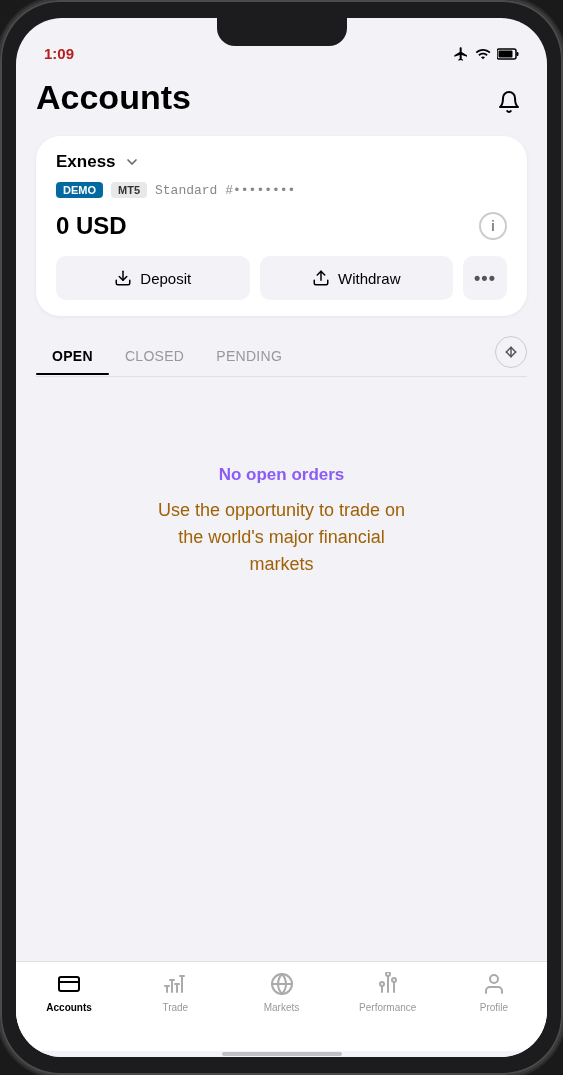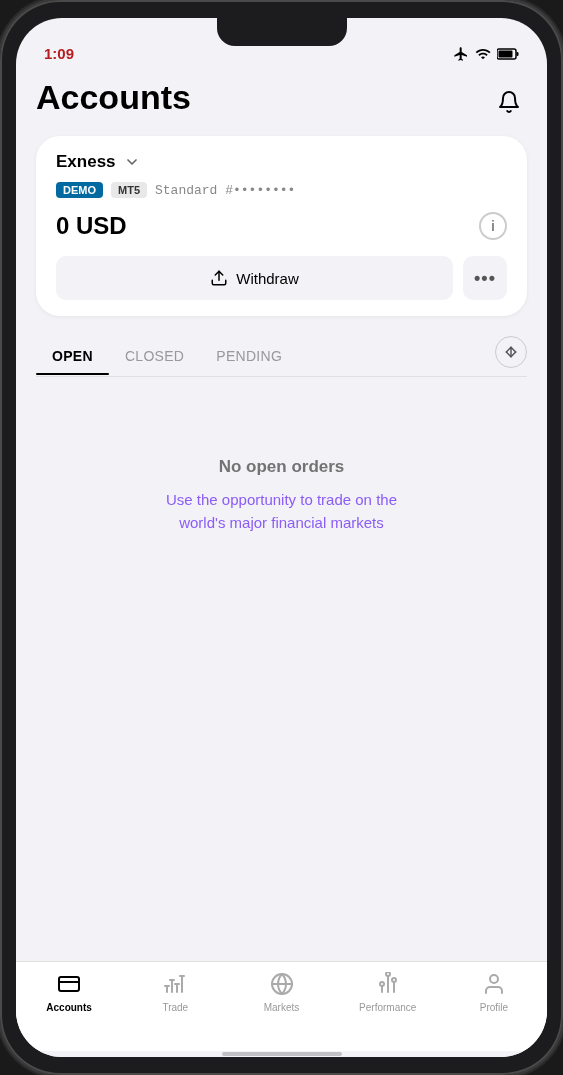--- a/index.html
+++ b/index.html
@@ -222,21 +222,21 @@
       font-weight: 700;
       cursor: pointer;
       letter-spacing: 1px;
     }
 
     
     .tabs-container {
       display: flex;
       align-items: center;
       justify-content: space-between;
-      margin-bottom: 20px;
+      margin-bottom: 28px;
       border-bottom: 1px solid #e0e0e0;
     }
 
     .tabs {
       display: flex;
       gap: 0;
     }
 
     .tab {
       padding: 10px 16px;
@@ -282,27 +282,27 @@
       display: flex;
       flex-direction: column;
       align-items: center;
       padding: 60px 20px 40px;
       text-align: center;
     }
 
     .empty-title {
       font-size: 17px;
       font-weight: 700;
-      color: #737373;
+      color: #8b5cf6;
       margin-bottom: 12px;
     }
 
     .empty-desc {
-      font-size: 15px;
-      color: #8b5cf6;
+      font-size: 18px;
+      color: #a16207;
       line-height: 1.5;
       max-width: 260px;
     }
 
     
     .bottom-nav {
       height: 90px;
       background: #fff;
       border-top: 1px solid #e0e0e0;
       display: flex;
@@ -415,20 +415,28 @@
           <span class="badge-mt5">MT5</span>
           <span class="account-type">Standard #••••••••</span>
         </div>
         <div class="balance-row">
           <span class="balance-amount">0 USD</span>
           <div class="info-icon">
             <span>i</span>
           </div>
         </div>
         <div class="action-buttons">
+          <button class="btn-deposit">
+            <svg width="18" height="18" viewBox="0 0 24 24" fill="none" stroke="#000" stroke-width="2" stroke-linecap="round" stroke-linejoin="round">
+              <path d="M21 15v4a2 2 0 0 1-2 2H5a2 2 0 0 1-2-2v-4"></path>
+              <polyline points="7 10 12 15 17 10"></polyline>
+              <line x1="12" y1="15" x2="12" y2="3"></line>
+            </svg>
+            <span>Deposit</span>
+          </button>
           <button class="btn-withdraw">
             <svg width="18" height="18" viewBox="0 0 24 24" fill="none" stroke="#000" stroke-width="2" stroke-linecap="round" stroke-linejoin="round">
               <path d="M21 15v4a2 2 0 0 1-2 2H5a2 2 0 0 1-2-2v-4"></path>
               <polyline points="17 8 12 3 7 8"></polyline>
               <line x1="12" y1="3" x2="12" y2="15"></line>
             </svg>
             <span>Withdraw</span>
           </button>
           <button class="btn-more">
             <span>•••</span>

